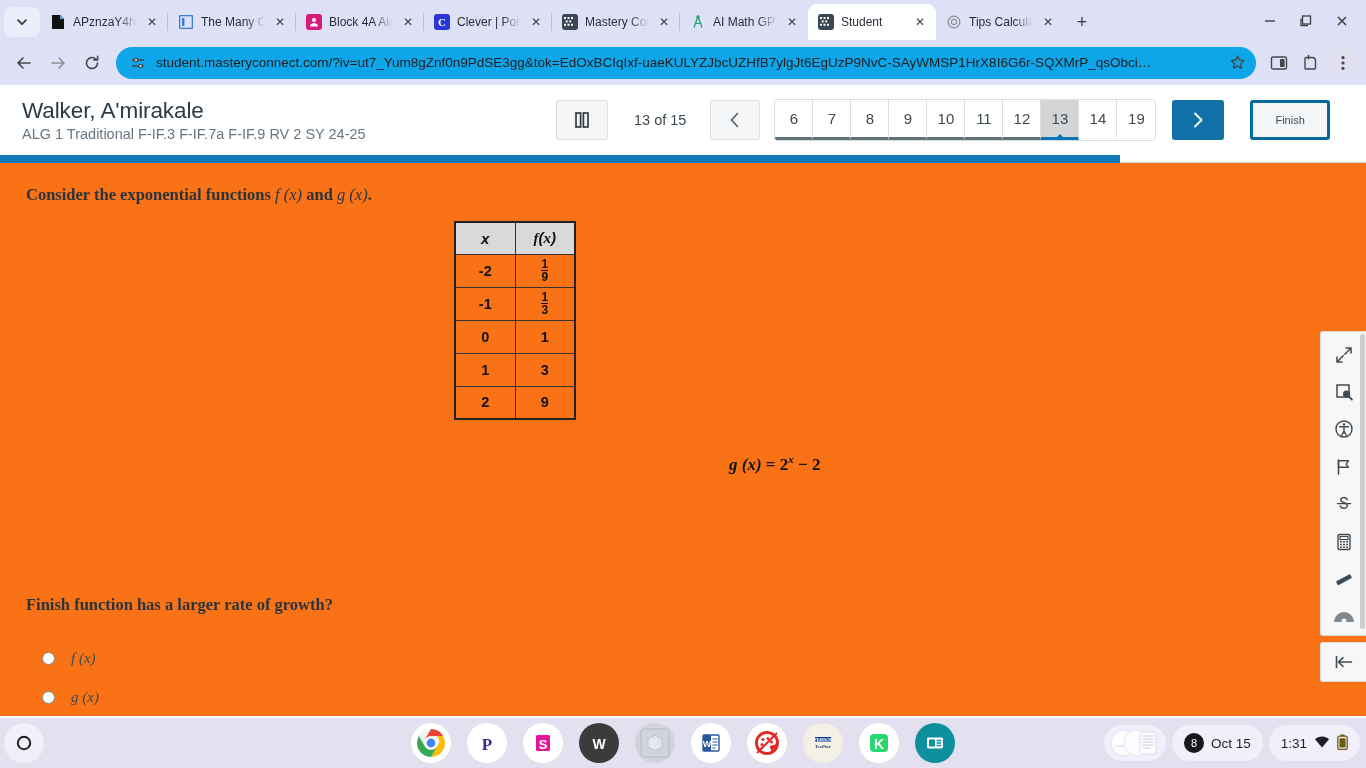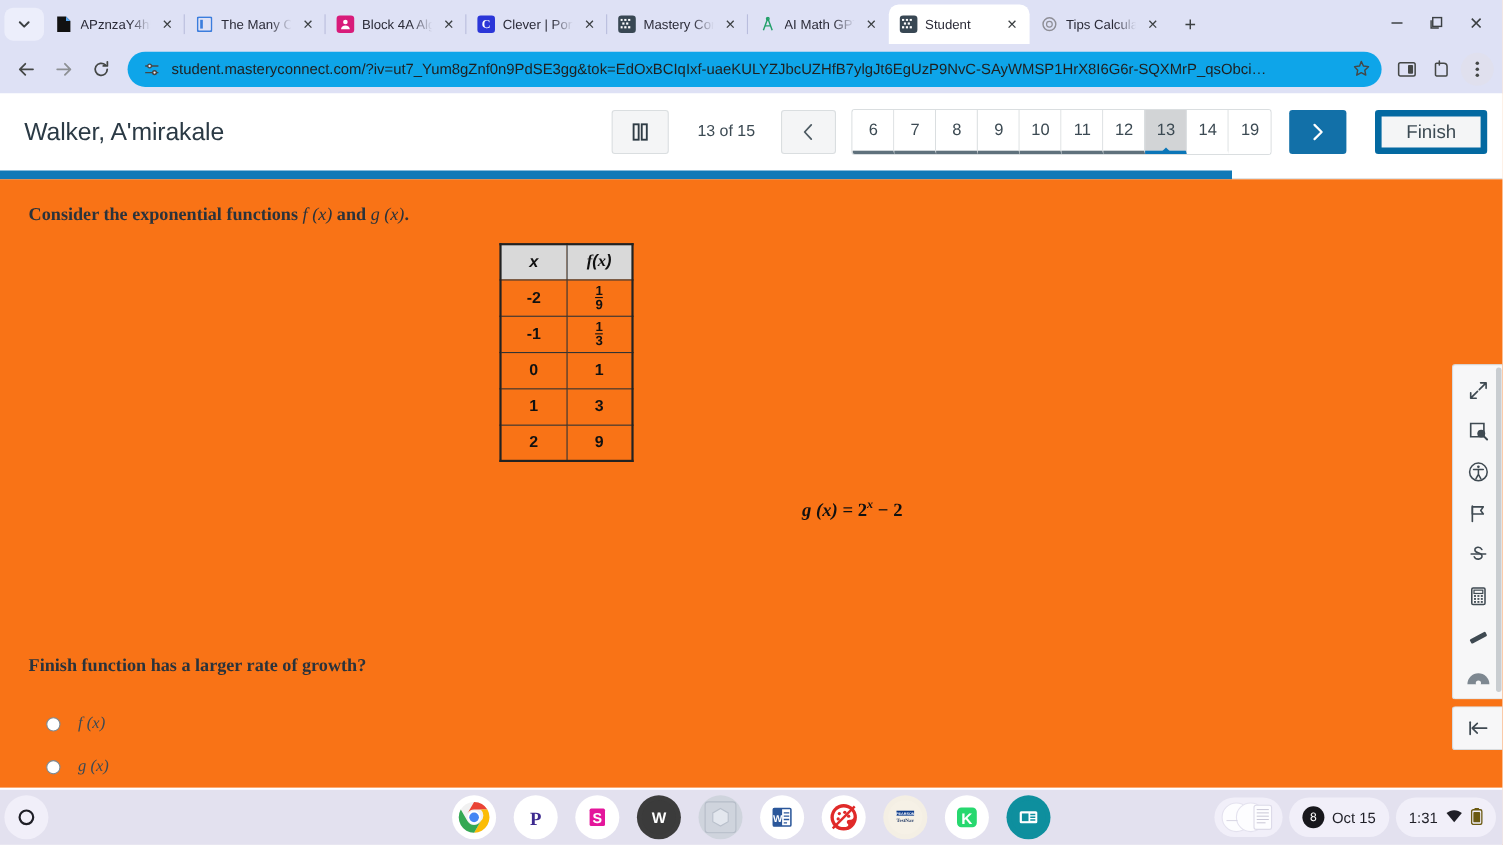--- a/index.html
+++ b/index.html
@@ -200,23 +200,23 @@
   }
   #next-btn {
     width: 52px; height: 40px; margin-left: 16px;
     background: #1270a8; border-radius: 3px;
     display: flex; align-items: center; justify-content: center;
     color: #fff; cursor: pointer;
   }
   #finish-btn {
     margin-left: 26px;
     height: 40px; padding: 0 22px;
-    background: #f4f5f6; border: 6px solid #0369a1; border-radius: 3px;
-    display: flex; align-items: center; justify-content: center;
-    font-size: 17px; color: #3c4a53; cursor: pointer;
+    background: #f4f5f6; border: 3px solid #0369a1; border-radius: 3px;
+    display: flex; align-items: center; justify-content: center;
+    font-size: 11px; color: #3c4a53; cursor: pointer;
   }
 
   
   #progress-track {
     height: 8px; width: 100%;
     background: #ffffff;
     border-bottom: 1px solid #d8dbdd;
     position: relative;
   }
   #progress-fill {
@@ -594,20 +594,21 @@
           <circle cx="9" cy="9" r="1.6" fill="#444746"></circle>
           <circle cx="9" cy="14.4" r="1.6" fill="#444746"></circle>
         </svg>
     </div>
   </div>
 </div>
 
 <div id="app-header">
   <div id="student-block">
     <div id="student-name">Walker, A'mirakale</div>
+    <div id="assessment-name">ALG 1 Traditional F-IF.3 F-IF.7a F-IF.9 RV 2 SY 24-25</div>
   </div>
 
   <div id="nav-cluster">
     <div id="pause-btn">
       <svg width="16" height="18" viewBox="0 0 16 18">
         <rect x="2" y="2" width="4.6" height="14" fill="none" stroke="#2f3c45" stroke-width="1.7"></rect>
         <rect x="9.4" y="2" width="4.6" height="14" fill="none" stroke="#2f3c45" stroke-width="1.7"></rect>
       </svg>
     </div>
 

